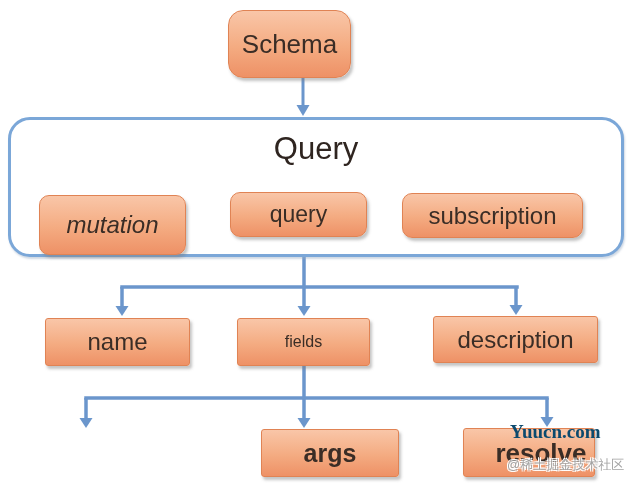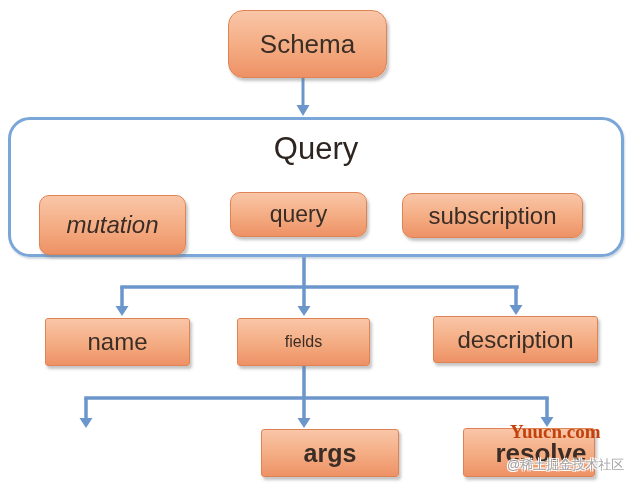--- a/index.html
+++ b/index.html
@@ -24,21 +24,21 @@
     align-items: center;
     justify-content: center;
     background: linear-gradient(180deg, #f9c6a8 0%, #f4ab81 55%, #ee9166 100%);
     border: 1px solid #e08354;
     border-radius: 3px;
     box-shadow: 2px 3px 3px rgba(125,125,125,0.45);
     color: #3a2d26;
     text-align: center;
     line-height: 1;
   }
-  .node-schema     { left:228px; top:10px;  width:159px; height:68px; font-size:26px; border-radius:15px; }
+  .node-schema     { left:228px; top:10px;  width:123px; height:68px; font-size:26px; border-radius:15px; }
   .group {
     position: absolute;
     left: 8px; top: 117px;
     width: 616px; height: 140px;
     background: #ffffff;
     border: 3px solid #7ba7d8;
     border-radius: 22px;
     box-shadow: 1px 2px 2px rgba(150,170,195,0.45);
   }
   .group-title {
@@ -57,21 +57,21 @@
   .node-description  { left:433px; top:316px; width:165px; height:47px; font-size:24px;align-items:center; }
   .node-type         { left:18px;  top:429px; width:134px; height:49px; font-size:25px; font-weight:600; }
   .node-args         { left:235px; top:429px; width:138px; height:48px; font-size:25px; font-weight:700;margin-left:26px; }
   .node-resolve      { left:463px; top:428px; width:132px; height:49px; font-size:26px; font-weight:600;padding-left:24px; }
   .wm-site {
     position: absolute;
     left: 510px; top: 421px;
     font-family: "Liberation Serif", serif;
     font-weight: bold;
     font-size: 19px;
-    color: #c2410c;
+    color: #0c4a6e;
     z-index: 5;
     white-space: nowrap;
   }
   .wm-community {
     position: absolute;
     left: 507px; top: 456px;
     font-size: 13px;
     color: #a3a3a3;
     text-shadow: -1px -1px 0 #fff, 1px 1px 0 #fff, 1px -1px 0 #fff, -1px 1px 0 #fff;
     z-index: 5;

